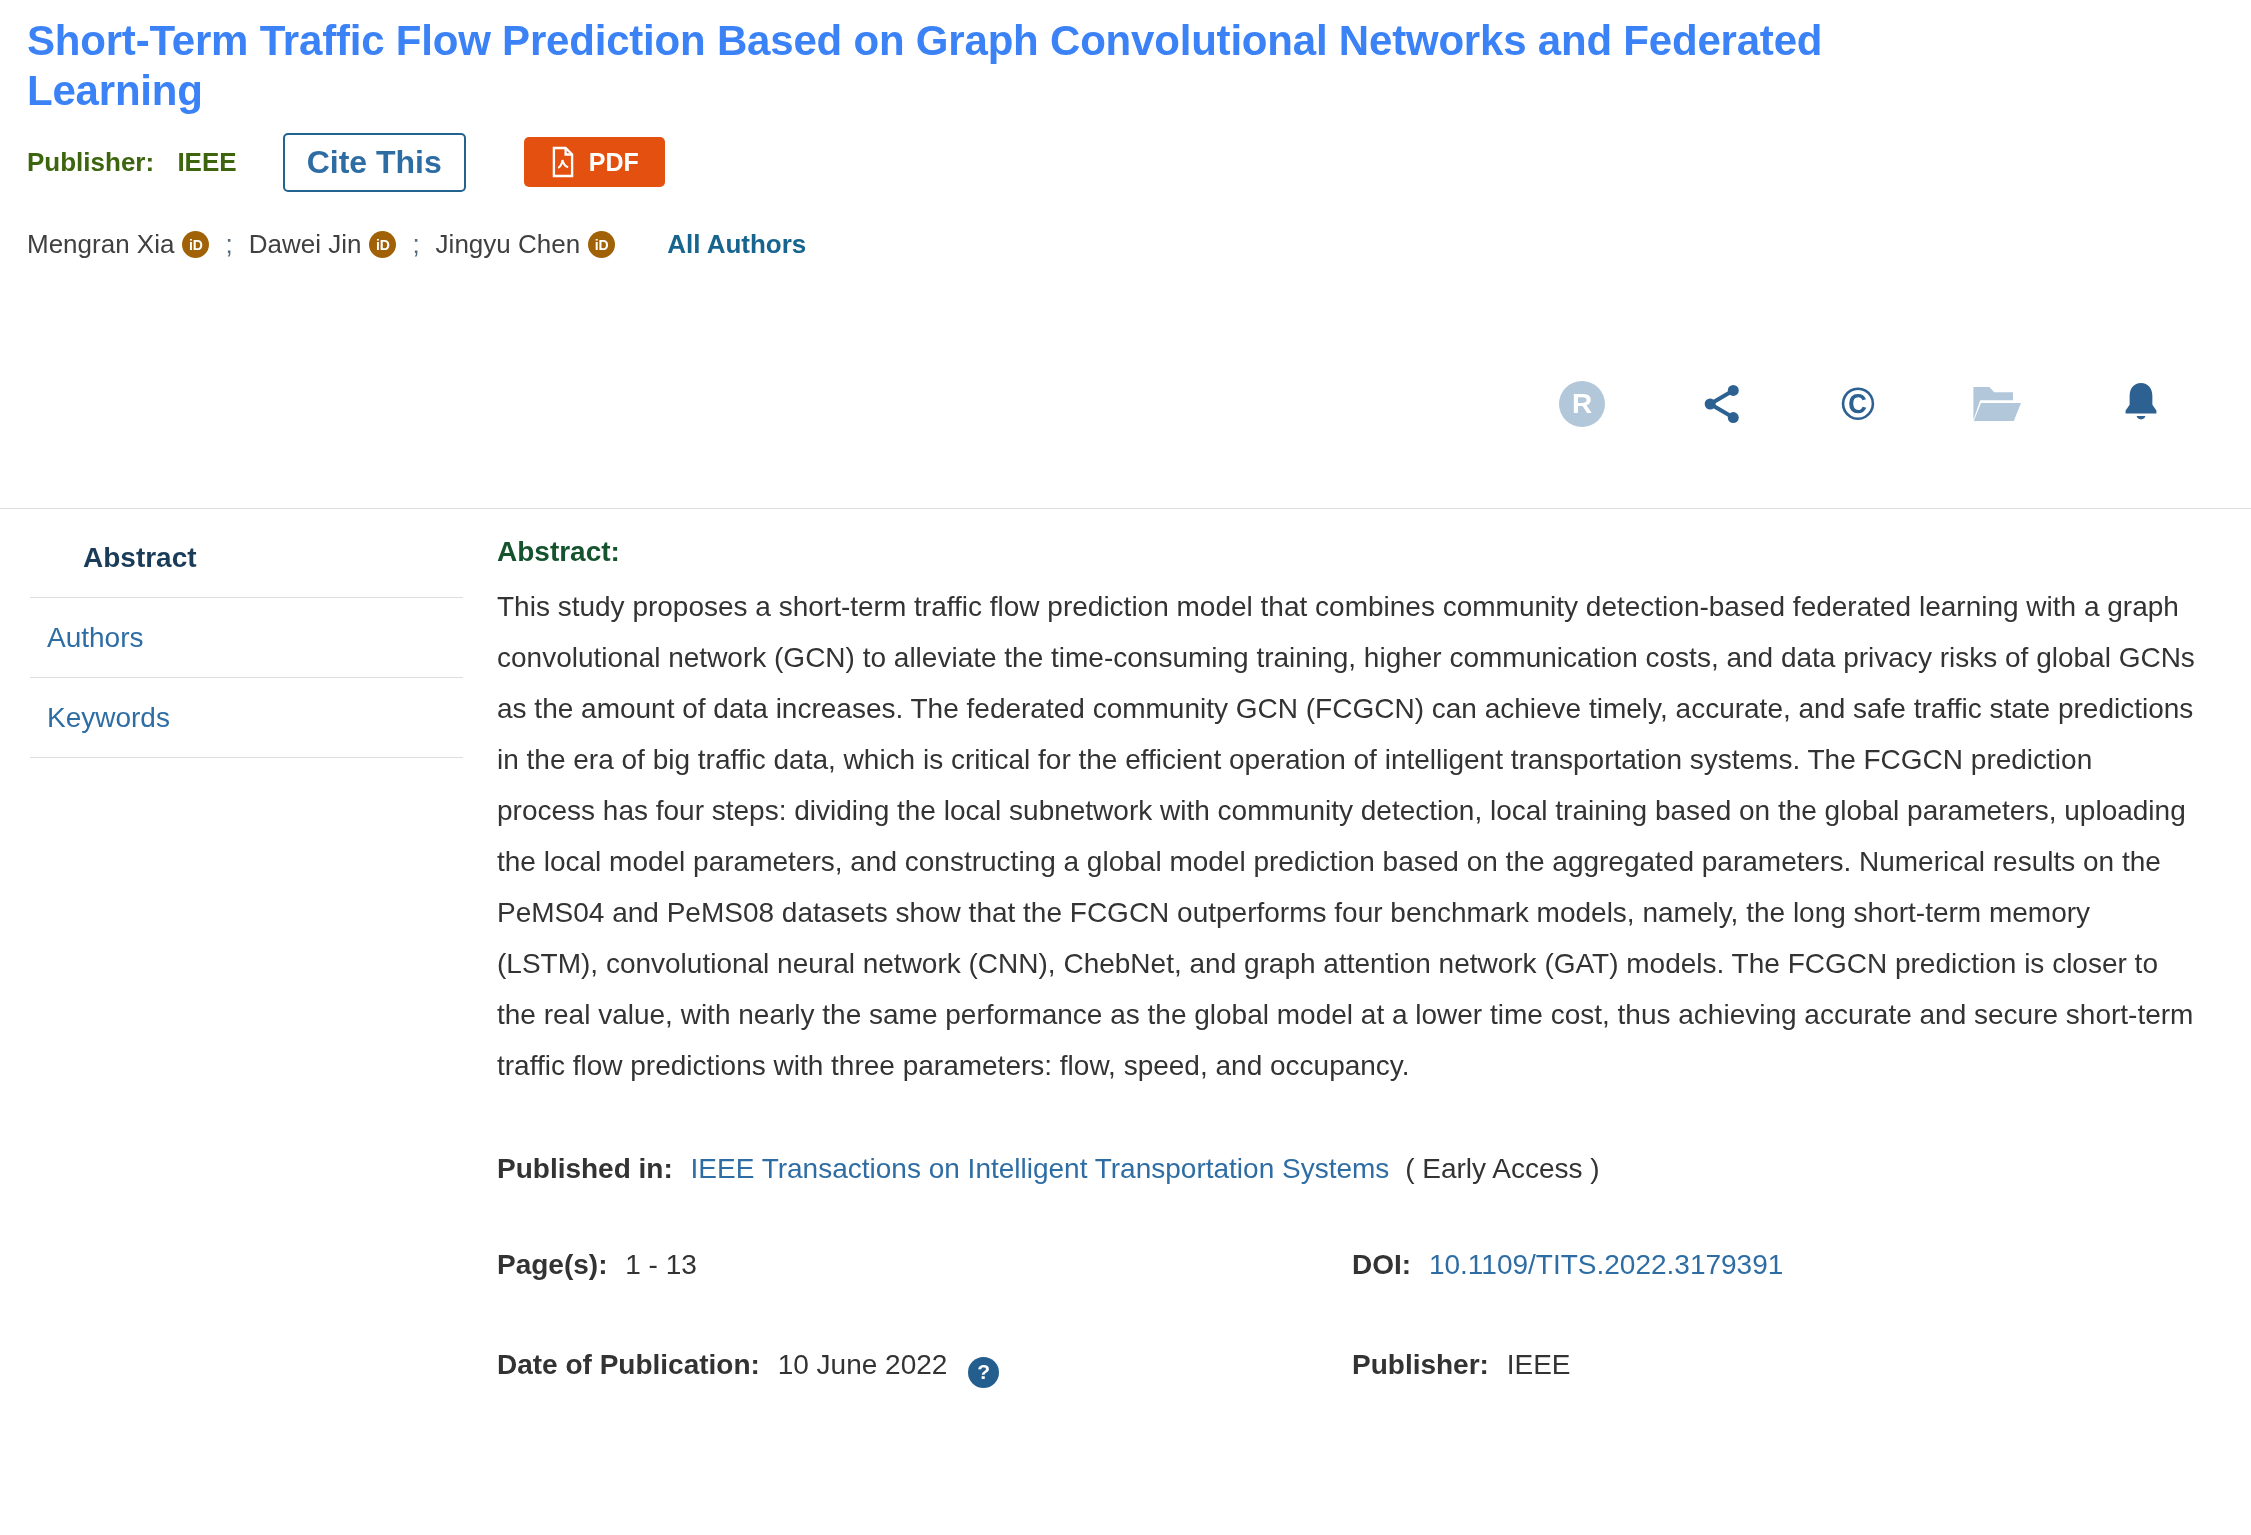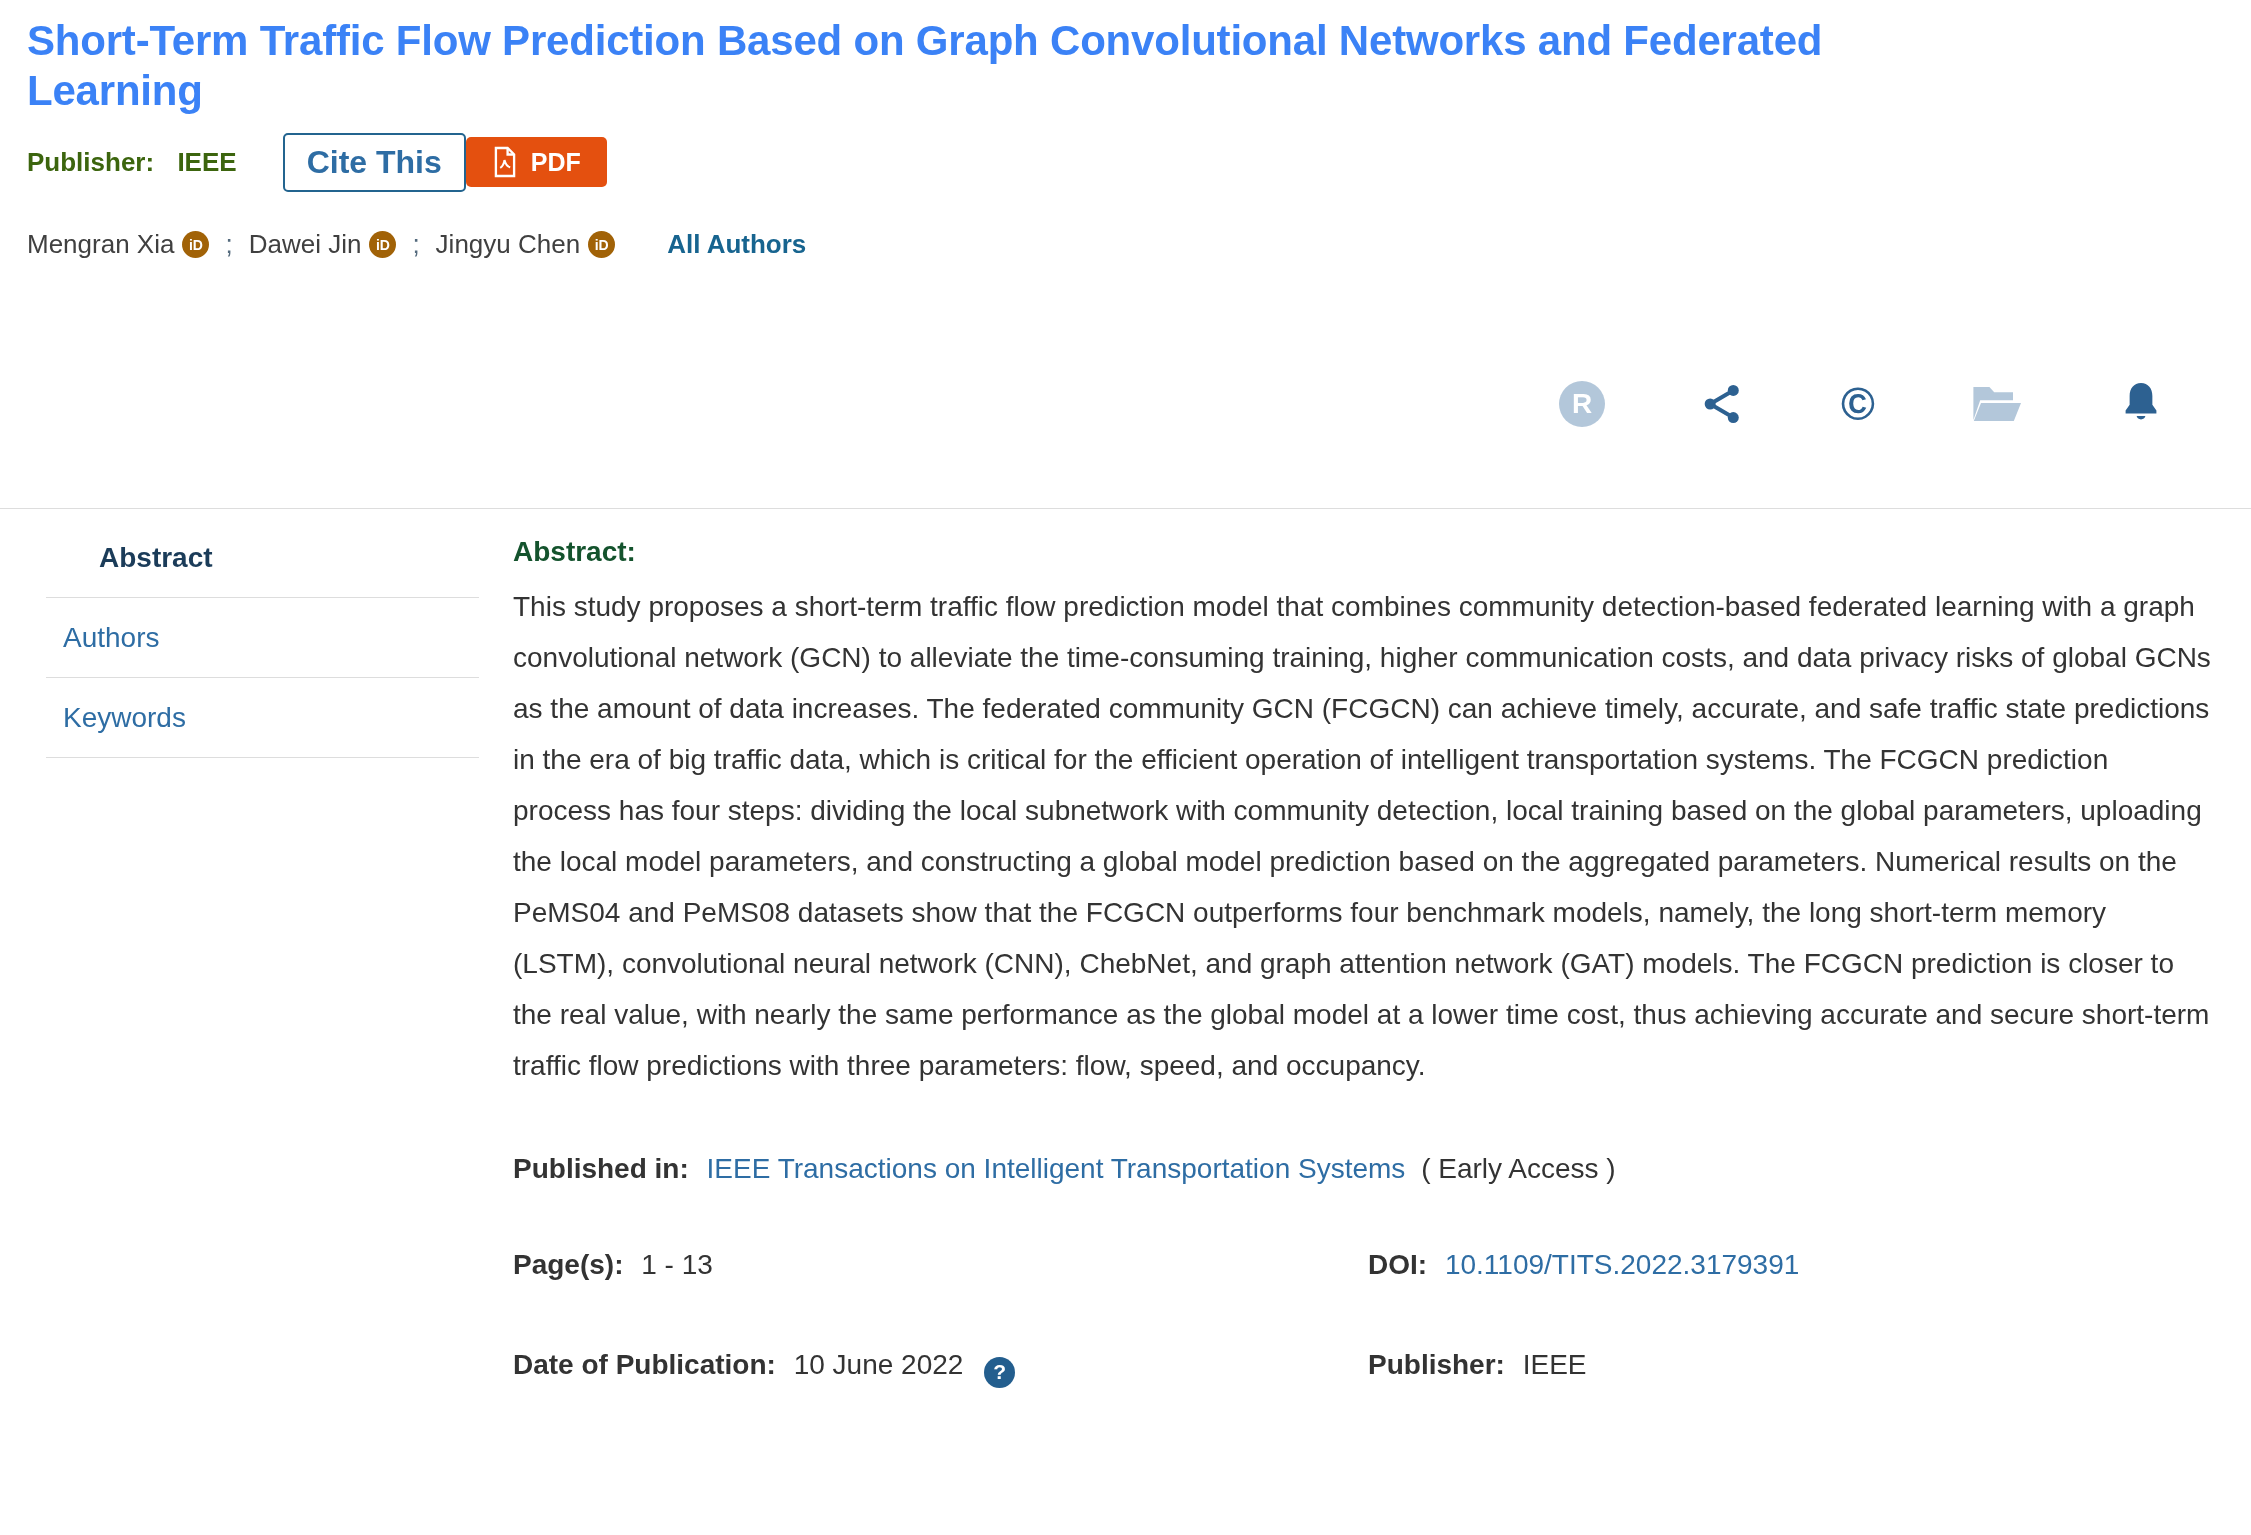--- a/index.html
+++ b/index.html
@@ -22,20 +22,21 @@
   }
   .publisher-info { font-size: 26px; font-weight: 700; color: #3c650e; }
   .publisher-info .pub-value { margin-left: 16px; }
   .cite-btn {
     margin-left: 46px;
     background: #ffffff; border: 2px solid #23648f; border-radius: 5px;
     color: #2e6da4; font-family: "Liberation Sans", sans-serif;
     font-size: 32px; font-weight: 700; padding: 9px 22px; cursor: pointer;
   }
   .pdf-btn {
+    margin-left: 58px;
     background: #e4500f; border: none; border-radius: 5px;
     color: #ffffff; font-family: "Liberation Sans", sans-serif;
     font-size: 25px; font-weight: 700; padding: 9px 26px; cursor: pointer;
     display: inline-flex; align-items: center; gap: 13px;
   }
   .pdf-btn svg { display: block; }
 
   .authors-row {
     margin-top: 42px; font-size: 26px; display: flex; align-items: center;
   }
@@ -67,21 +68,21 @@
     display: flex; align-items: center; justify-content: center;
     font-family: "Liberation Sans", sans-serif;
   }
   .copyright-glyph {
     font-size: 46px; font-weight: 700; color: #2d6191; line-height: 1;
     font-family: "Liberation Sans", sans-serif;
   }
 
   
   .divider { border-top: 1px solid #dddddd; margin-top: 78px; }
-  .content { display: flex; align-items: flex-start; padding-left: 16px; }
+  .content { display: flex; align-items: flex-start; }
 
   .sidebar { width: 433px; margin-left: 30px; flex: none; }
   .sidebar-item {
     font-size: 28px; color: #2e6da4;
     padding: 24px 0 23px 17px; border-bottom: 1px solid #dddddd;
     cursor: pointer;
   }
   .sidebar-item.active {
     color: #1b3c59; font-weight: 700; padding-left: 53px; padding-top: 33px;
     cursor: default;

